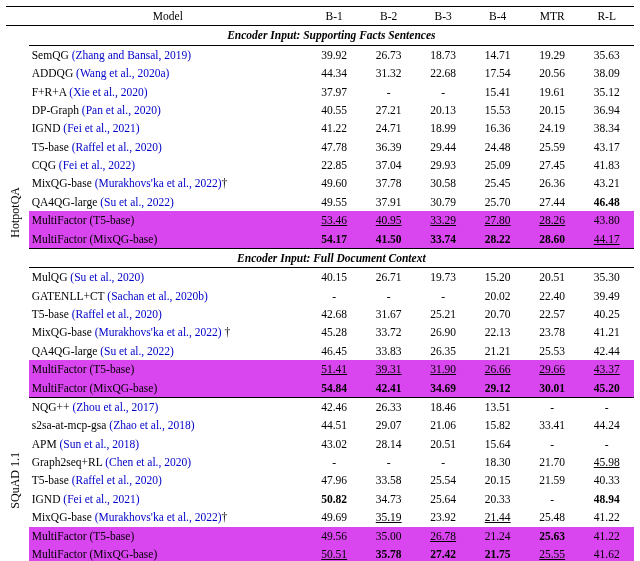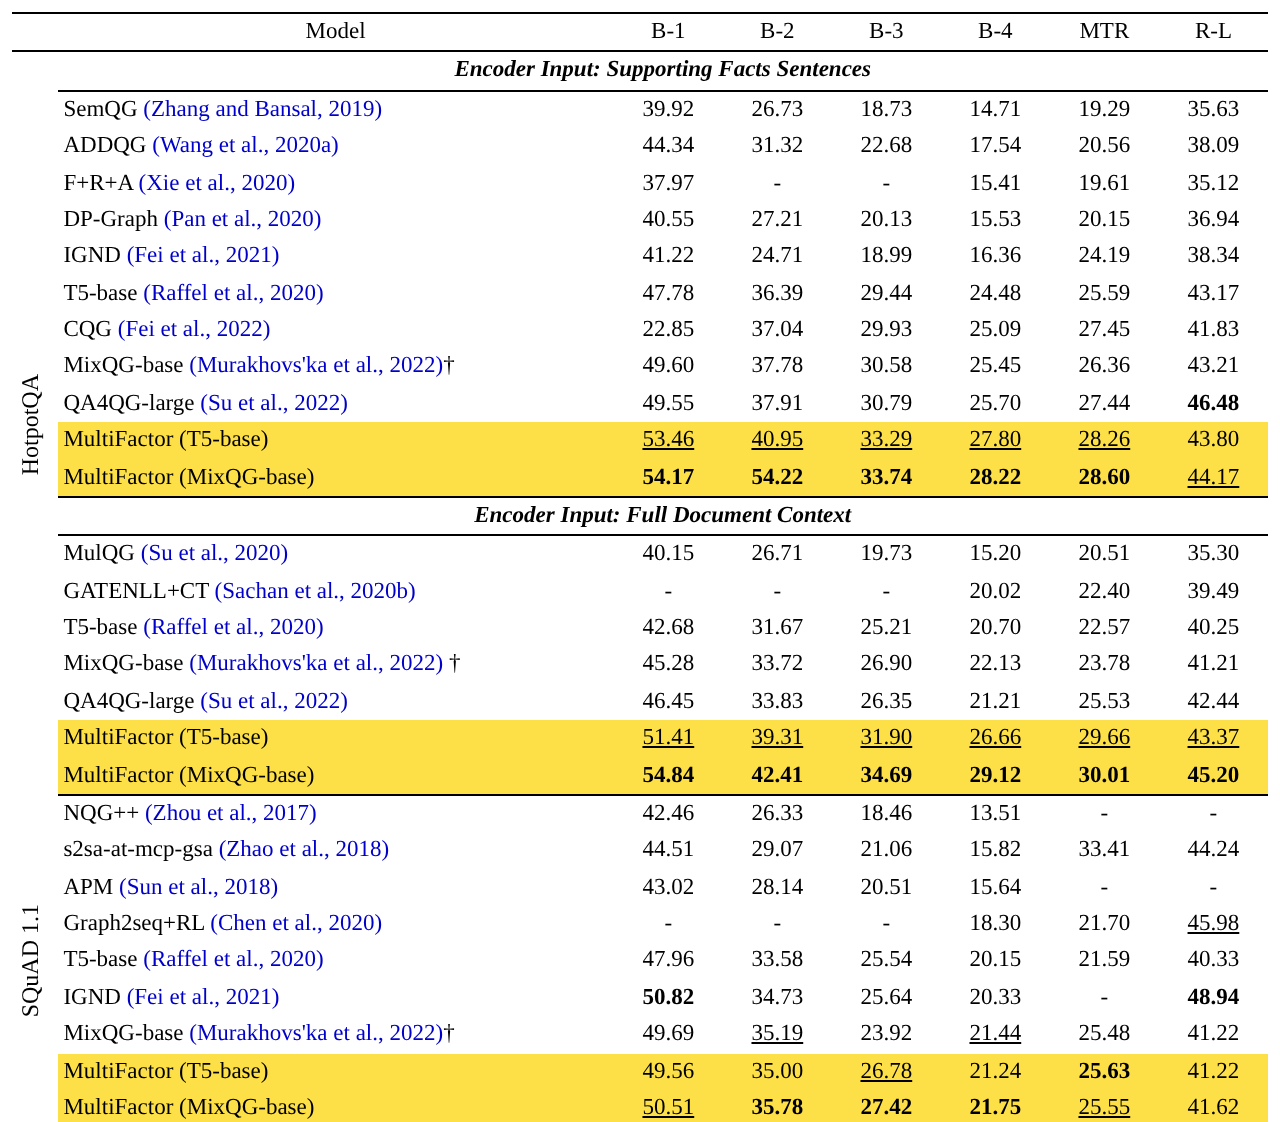--- a/index.html
+++ b/index.html
@@ -9,21 +9,21 @@
   td,th{padding:2px 3px;font-size:11.5px;line-height:1.25;white-space:nowrap;overflow:hidden;}
   .hline-top{border-top:1.4px solid #000;}
   .hline-bot{border-bottom:1.4px solid #000;}
   .thin-bot{border-bottom:0.5px solid #000;}
   .col-side{width:20px;}
   .col-model{width:245px;text-align:left;}
   .col-num{width:48px;text-align:center;}
   .num{font-family:"Times New Roman",serif;}
   .section-hdr{text-align:center;font-style:italic;font-weight:bold;}
   .cite{color:#0000c8;}
-  .shade{background:#fde047;}
+  .shade{background:#d946ef;}
   .model-txt{white-space:nowrap;overflow:hidden;text-overflow:clip;}
   .bold{font-weight:700;text-align:right;}
   .ul{text-decoration:underline;text-underline-offset:1px;}
   .vlabel{writing-mode:vertical-rl;transform:rotate(180deg);text-align:center;font-size:12px;}
   .side-cell{position:relative;padding:0;}
   .side-inner{position:absolute;left:2px;top:0;bottom:0;display:flex;align-items:center;justify-content:center;}
 </style>
 </head>
 <body>
 <div class="wrap">
@@ -144,21 +144,21 @@
           <td class="col-num"><span class="num ul">53.46</span></td>
           <td class="col-num"><span class="num ul">40.95</span></td>
           <td class="col-num"><span class="num ul">33.29</span></td>
           <td class="col-num"><span class="num ul">27.80</span></td>
           <td class="col-num"><span class="num ul">28.26</span></td>
           <td class="col-num"><span class="num">43.80</span></td>
         </tr>
         <tr class="shade">
           <td class="col-model thin-bot"><span class="model-txt">MultiFactor (MixQG-base)</span></td>
           <td class="col-num thin-bot"><span class="num bold">54.17</span></td>
-          <td class="col-num thin-bot"><span class="num bold">54.22</span></td>
+          <td class="col-num thin-bot"><span class="num bold">41.50</span></td>
           <td class="col-num thin-bot"><span class="num bold">33.74</span></td>
           <td class="col-num thin-bot"><span class="num bold">28.22</span></td>
           <td class="col-num thin-bot"><span class="num bold">28.60</span></td>
           <td class="col-num thin-bot"><span class="num ul">44.17</span></td>
         </tr>
         <tr>
           <td class="section-hdr thin-bot" colspan="7">Encoder Input: Full Document Context</td>
         </tr>
         <tr>
           <td class="col-model"><span class="model-txt">MulQG <span class="cite">(Su et al., 2020)</span></span></td>

